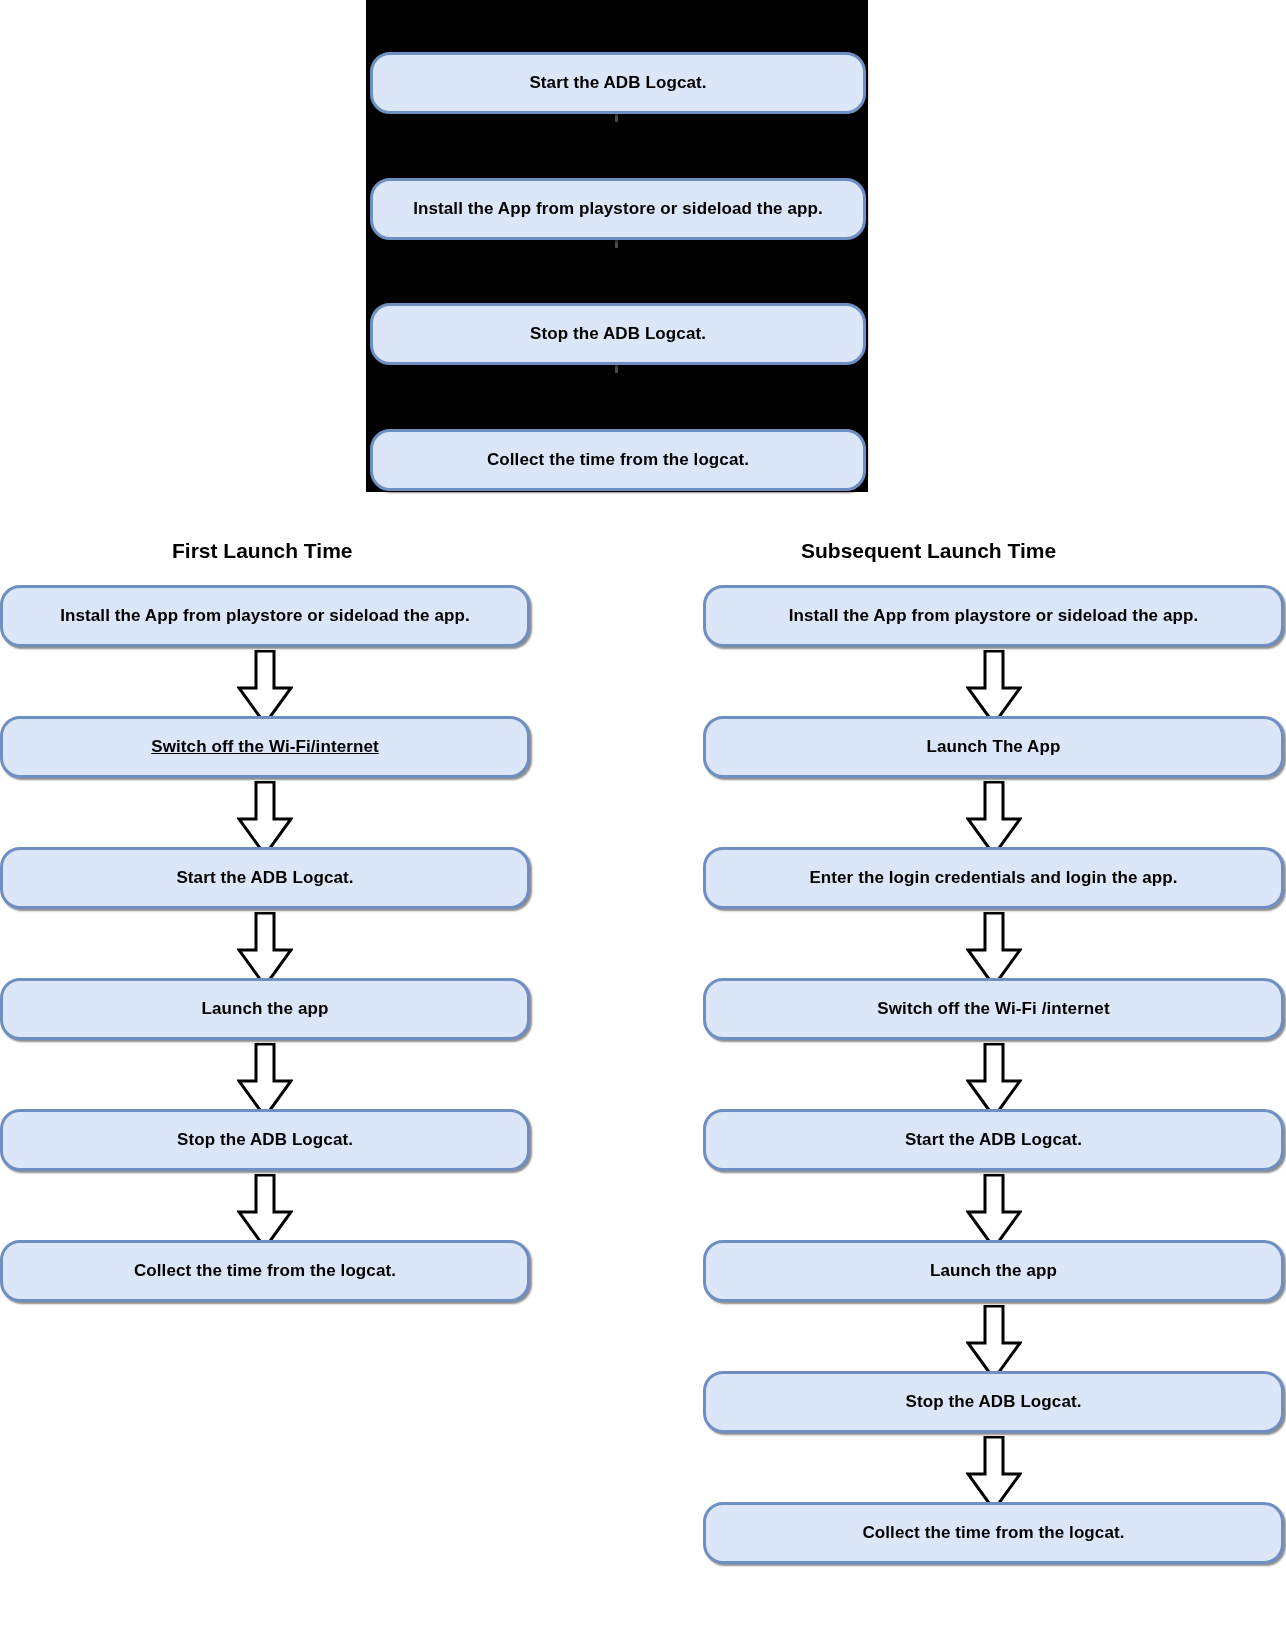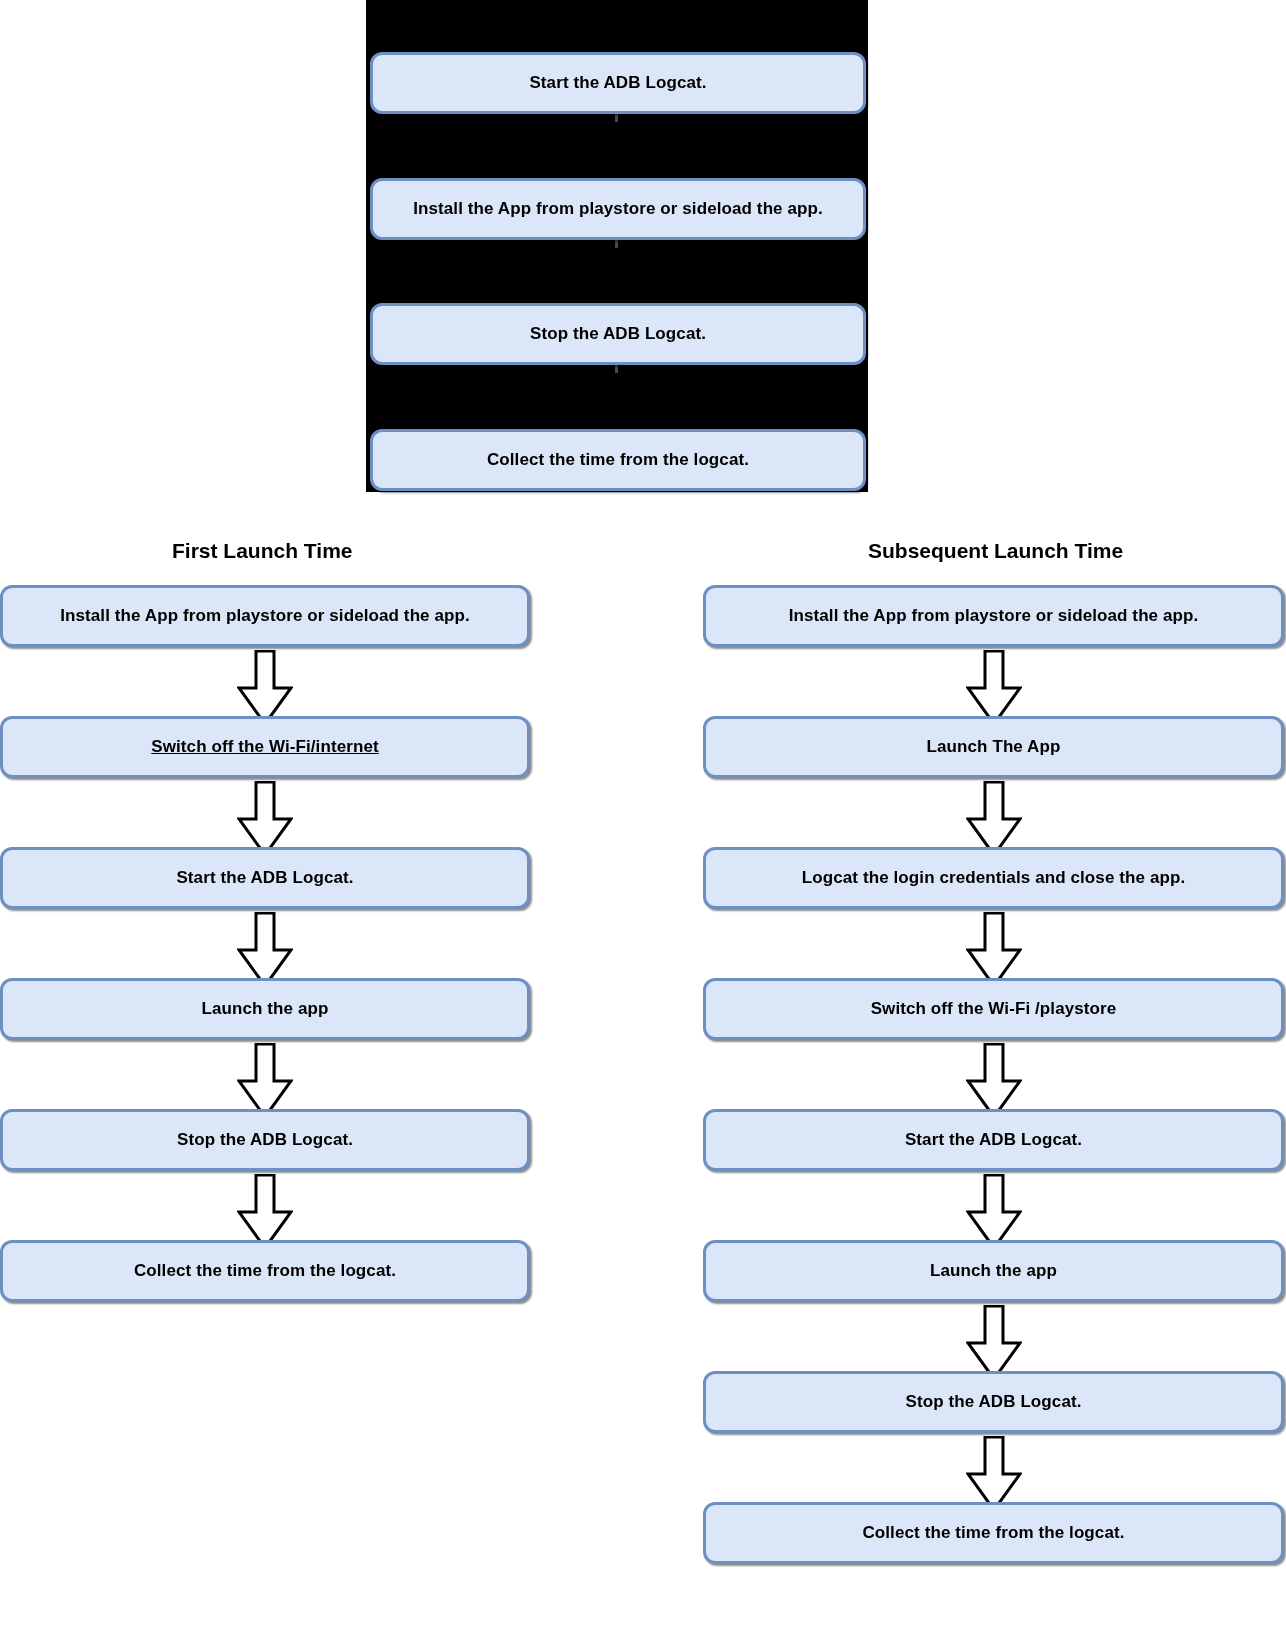--- a/index.html
+++ b/index.html
@@ -14,21 +14,21 @@
     overflow: hidden;
     font-family: "Liberation Sans", sans-serif;
   }
 
   
   .flowbox {
     position: absolute;
     box-sizing: border-box;
     background: #dbe6f8;
     border: 3px solid #6e8fc2;
-    border-radius: 12px;
+    border-radius: 20px;
     display: flex;
     align-items: center;
     justify-content: center;
     text-align: center;
     color: #000000;
     font-weight: bold;
     font-size: 17px;
     letter-spacing: 0.1px;
     box-shadow: 2px 2px 2px rgba(0,0,0,0.45);
   }
@@ -62,21 +62,21 @@
 
   
   .col-title {
     position: absolute;
     font-size: 21px;
     font-weight: bold;
     color: #000000;
     white-space: nowrap;
   }
   #title-first { left: 172px; top: 539px; }
-  #title-subsequent { left: 868px; top: 539px; }
+  #title-subsequent { left: 801px; top: 539px; }
 
   
   .column { position: absolute; top: 0; }
   #col-left  { left: 0px;   width: 530px; }
   #col-right { left: 703px; width: 581px; }
 
   .column .flowbox {
     left: 0px;
     right: 0px;
     width: 100%;
@@ -157,28 +157,28 @@
     </svg>
   </div>
 
   <div class="flowbox" style="top:716px;">Launch The App</div>
   <div class="arrow" style="top:781px;">
     <svg viewBox="0 0 56 76" xmlns="http://www.w3.org/2000/svg">
       <polygon points="19,1 37,1 37,38 54,38 28,74 2,38 19,38" fill="#ffffff" stroke="#000000" stroke-width="3" stroke-linejoin="miter"></polygon>
     </svg>
   </div>
 
-  <div class="flowbox" style="top:847px;">Logcat the login credentials and close the app.</div>
+  <div class="flowbox" style="top:847px;">Enter the login credentials and login the app.</div>
   <div class="arrow" style="top:912px;">
     <svg viewBox="0 0 56 76" xmlns="http://www.w3.org/2000/svg">
       <polygon points="19,1 37,1 37,38 54,38 28,74 2,38 19,38" fill="#ffffff" stroke="#000000" stroke-width="3" stroke-linejoin="miter"></polygon>
     </svg>
   </div>
 
-  <div class="flowbox" style="top:978px;">Switch off the Wi-Fi /playstore</div>
+  <div class="flowbox" style="top:978px;">Switch off the Wi-Fi /internet</div>
   <div class="arrow" style="top:1043px;">
     <svg viewBox="0 0 56 76" xmlns="http://www.w3.org/2000/svg">
       <polygon points="19,1 37,1 37,38 54,38 28,74 2,38 19,38" fill="#ffffff" stroke="#000000" stroke-width="3" stroke-linejoin="miter"></polygon>
     </svg>
   </div>
 
   <div class="flowbox" style="top:1109px;">Start the ADB Logcat.</div>
   <div class="arrow" style="top:1174px;">
     <svg viewBox="0 0 56 76" xmlns="http://www.w3.org/2000/svg">
       <polygon points="19,1 37,1 37,38 54,38 28,74 2,38 19,38" fill="#ffffff" stroke="#000000" stroke-width="3" stroke-linejoin="miter"></polygon>

